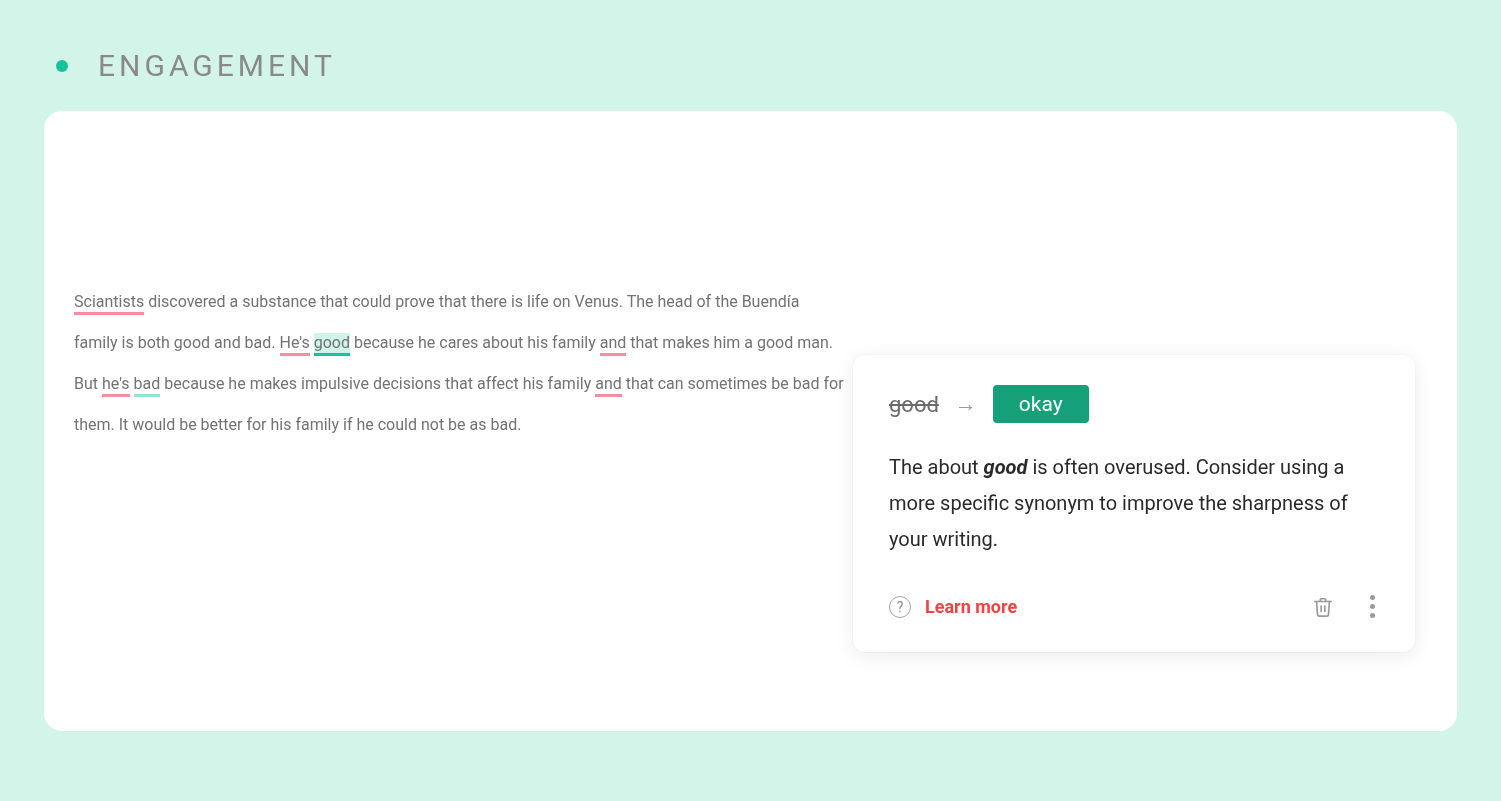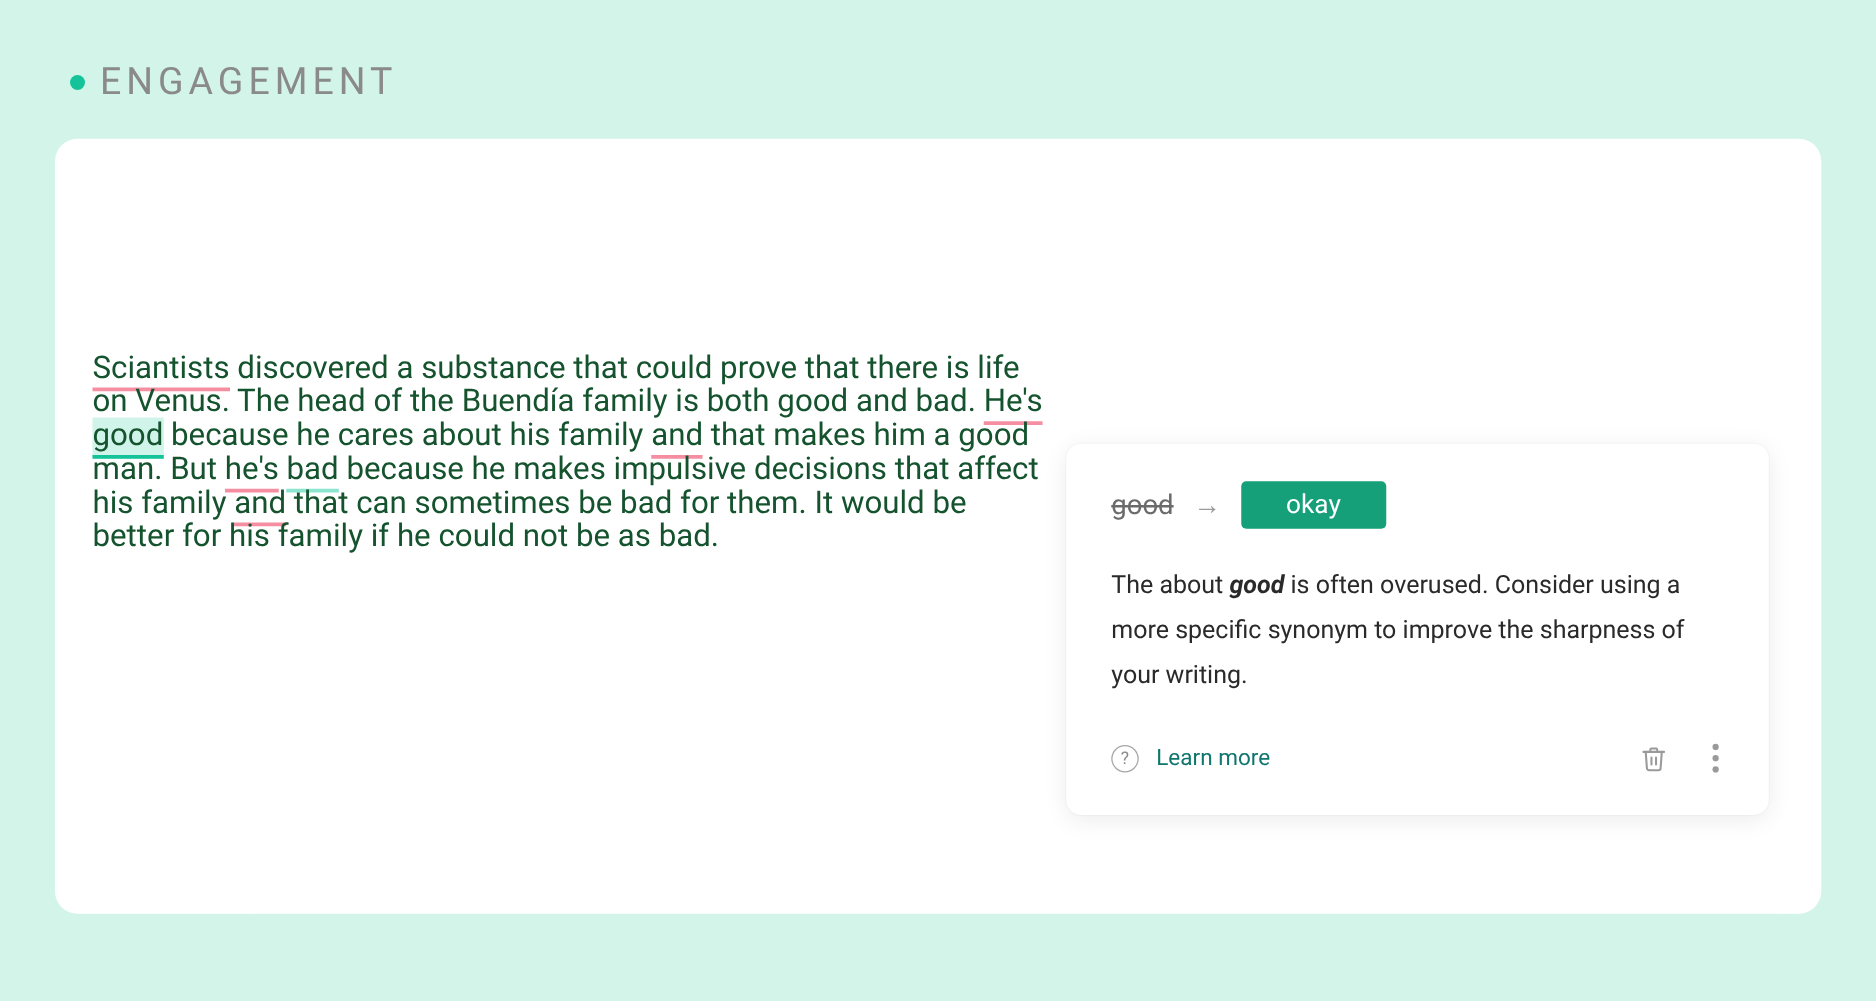--- a/index.html
+++ b/index.html
@@ -6,21 +6,21 @@
   body {
     font-family: -apple-system, BlinkMacSystemFont, "Segoe UI", Roboto, Helvetica, Arial, sans-serif;
     background: #d3f4e9;
     width: 1501px;
     height: 801px;
     padding: 0;
   }
   .header {
     display: flex;
     align-items: center;
-    gap: 12px;
+    gap: 30px;
     padding: 48px 0 28px 56px;
   }
   .dot {
     width: 12px;
     height: 12px;
     border-radius: 50%;
     background: #15c39a;
   }
   .header-title {
     font-size: 30px;
@@ -32,23 +32,23 @@
     background: #fff;
     border-radius: 18px;
     margin: 0 44px 0 44px;
     min-height: 620px;
     position: relative;
     display: flex;
     padding: 170px 30px 40px 30px;
   }
   .editor {
     flex: 1;
-    font-size: 25px;
-    line-height: 27px;
-    color: #14532d;
+    font-size: 16px;
+    line-height: 41px;
+    color: #737373;
     max-width: 770px;
   }
   .u-pink {
     border-bottom: 3px solid #f58ea0;
     padding-bottom: 1px;
   }
   .u-mint {
     border-bottom: 3px solid #8ce5cf;
     padding-bottom: 1px;
   }
@@ -79,21 +79,21 @@
     text-decoration: line-through;
   }
   .arrow {
     color: #9a9a9a;
     font-size: 22px;
   }
   .replacement {
     background: #15a07a;
     color: #fff;
     font-size: 21px;
-    padding: 7px 36px;
+    padding: 7px 26px;
     border-radius: 4px;
     cursor: pointer;
   }
   .explanation {
     font-size: 20px;
     line-height: 36px;
     color: #2a2a2a;
     margin-bottom: 34px;
   }
   .explanation .em {
@@ -111,22 +111,23 @@
     border: 1.6px solid #a6a6a6;
     border-radius: 50%;
     display: flex;
     align-items: center;
     justify-content: center;
     font-size: 14px;
     color: #8a8a8a;
   }
   .learn {
     font-size: 18px;
-    color: #0f766e;
+    color: #ef4444;
     cursor: pointer;
+    font-weight: bold;
   }
   .spacer { flex: 1; }
   .trash {
     width: 22px;
     height: 24px;
     cursor: pointer;
   }
   .trash svg { display: block; }
   .kebab {
     display: flex;

